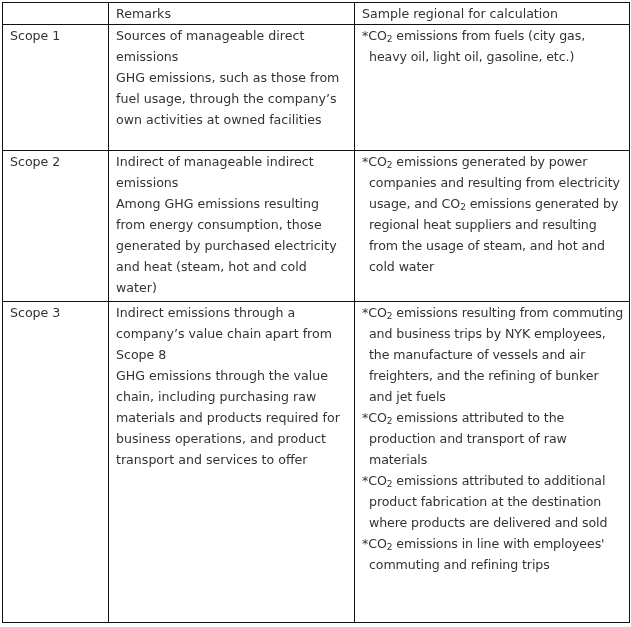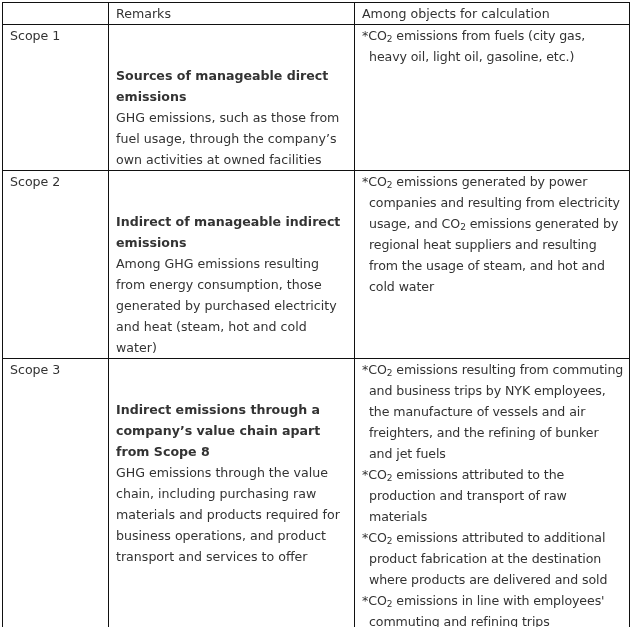--- a/index.html
+++ b/index.html
@@ -18,21 +18,21 @@
       border: 1.5px solid #111111;
       vertical-align: top;
       text-align: left;
       padding: 0 4px 0 7px;
       font-weight: normal;
     }
     col.c1 { width: 106px; }
     col.c2 { width: 246px; }
     col.c3 { width: 275px; }
     .hdr-bold { font-weight: bold; }
-    .bold { font-weight: bold; display: block; margin-top: 40px; }
+    .bold { font-weight: normal; display: block; }
     .plain { display: block; }
     .item { display: block; padding-left: 7px; text-indent: -7px; letter-spacing: -0.1px; }
     sub { font-size: 9px; vertical-align: -2px; line-height: 0; }
     tr.head { height: 22px; }
     tr.r1 { height: 126px; }
     tr.r2 { height: 151px; padding-left: 32px; }
     tr.r3 { height: 321px; }
   </style>
 </head>
 <body>
@@ -40,21 +40,21 @@
 <table class="scopes">
   <colgroup>
       <col class="c1">
       <col class="c2">
       <col class="c3">
     </colgroup>
   <tbody>
       <tr class="head">
     <th></th>
     <th class="hdr-bold">Remarks</th>
-    <th>Among objects for calculation</th>
+    <th>Sample regional for calculation</th>
   </tr>
 
   <tr class="r1">
     <td>Scope 1</td>
     <td>
       <span class="bold">Sources of manageable direct emissions</span>
       <span class="plain">GHG emissions, such as those from fuel usage, through the company’s own activities at owned facilities</span>
     </td>
     <td>
       <span class="item"><span>*CO</span><sub>2</sub><span> emissions from fuels (city gas, heavy oil, light oil, gasoline, etc.)</span></span>

